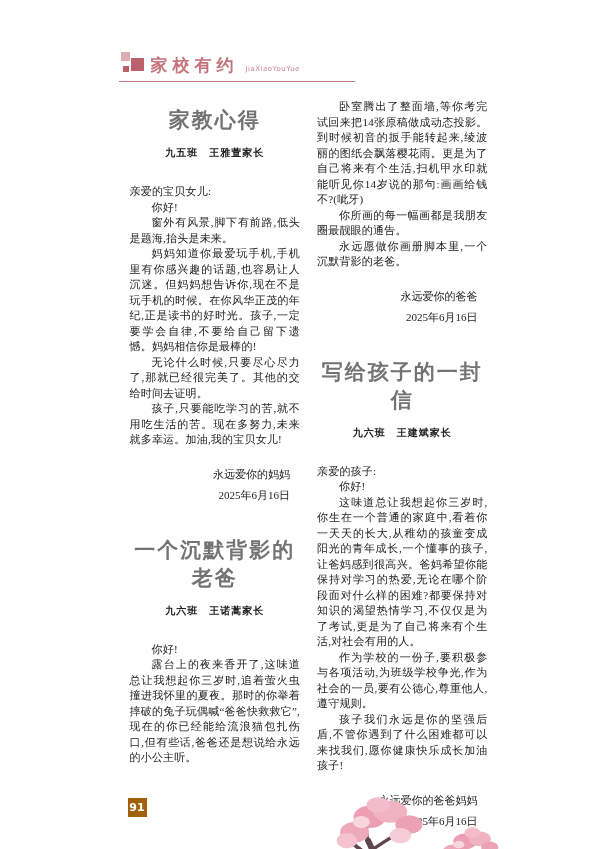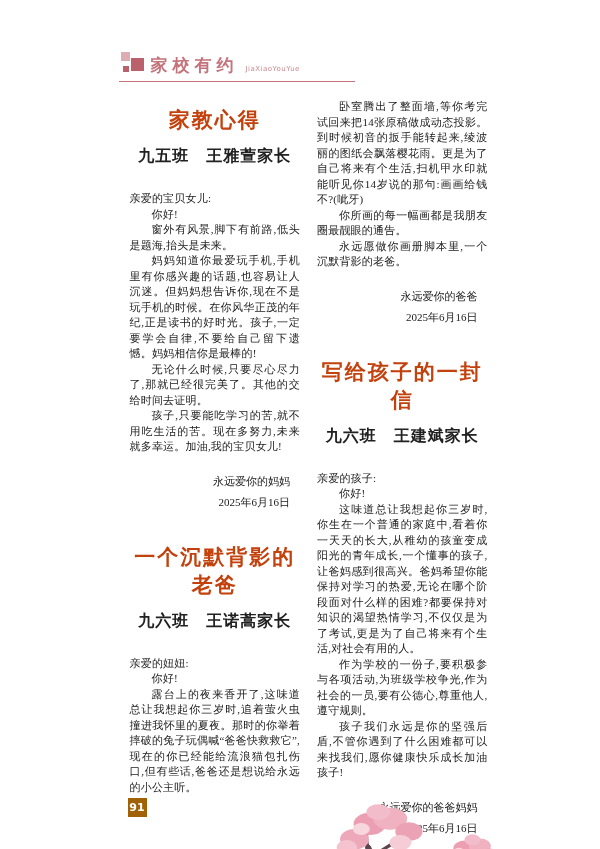--- a/index.html
+++ b/index.html
@@ -27,24 +27,24 @@
     font-family:"DejaVu Sans","Liberation Sans",sans-serif;
     font-size:7px; color:#cb8990; letter-spacing:0.5px; margin-bottom:1px;
   }
 
   
   .columns { position:absolute; top:88px; left:73px; right:56px; display:flex; gap:17px; }
   .col { flex:1; min-width:0; }
 
   .article-title {
     text-align:center; font-size:21px; font-weight:bold; letter-spacing:2px;
-    margin:14px 0 12px; color:#c2410c;
+    margin:14px 0 12px; color:#737373;
   }
   .title-gap { margin-top:30px; }
-  .byline { text-align:center; font-size:16px; font-weight:bold; letter-spacing:1px; margin-bottom:24px; }
+  .byline { text-align:center; font-size:10px; font-weight:bold; letter-spacing:1px; margin-bottom:24px; }
   .salutation, .para { font-size:11px; line-height:15.5px; text-align:justify; letter-spacing:0.2px; margin:0; }
   .para { text-indent:2em; }
   .signoff { margin-top:16px; text-align:right; font-size:11px; padding-right:10px; }
   .signoff .line { line-height:21px; }
   .cont-block { padding-top:7px; }
 
   
   .trees { position:relative; height:105px; margin-top:-40px; }
   .tree-large { position:absolute; left:12px;  top:0;    width:102px; height:94px; }
   .tree-small { position:absolute; left:116px; top:30px; width:74px;  height:66px; }
@@ -85,21 +85,20 @@
         <p class="para">孩子,只要能吃学习的苦,就不用吃生活的苦。现在多努力,未来就多幸运。加油,我的宝贝女儿!</p>
         <div class="signoff">
           <div class="line">永远爱你的妈妈</div>
           <div class="line">2025年6月16日</div>
         </div>
       </article>
 
       <article>
         <h1 class="article-title title-gap">一个沉默背影的老爸</h1>
         <div class="byline">九六班　王诺蒿家长</div>
-        <p class="salutation">亲爱的妞妞:</p>
         <p class="para">你好!</p>
         <p class="para">露台上的夜来香开了,这味道总让我想起你三岁时,追着萤火虫撞进我怀里的夏夜。那时的你举着摔破的兔子玩偶喊“爸爸快救救它”,现在的你已经能给流浪猫包扎伤口,但有些话,爸爸还是想说给永远的小公主听。</p>
       </article>
     </section>
 
     <section class="col">
       <div class="cont-block">
         <p class="para">卧室腾出了整面墙,等你考完试回来把14张原稿做成动态投影。到时候初音的扳手能转起来,绫波丽的图纸会飘落樱花雨。更是为了自己将来有个生活,扫机甲水印就能听见你14岁说的那句:画画给钱不?(呲牙)</p>
         <p class="para">你所画的每一幅画都是我朋友圈最靓眼的通告。</p>
         <p class="para">永远愿做你画册脚本里,一个沉默背影的老爸。</p>

